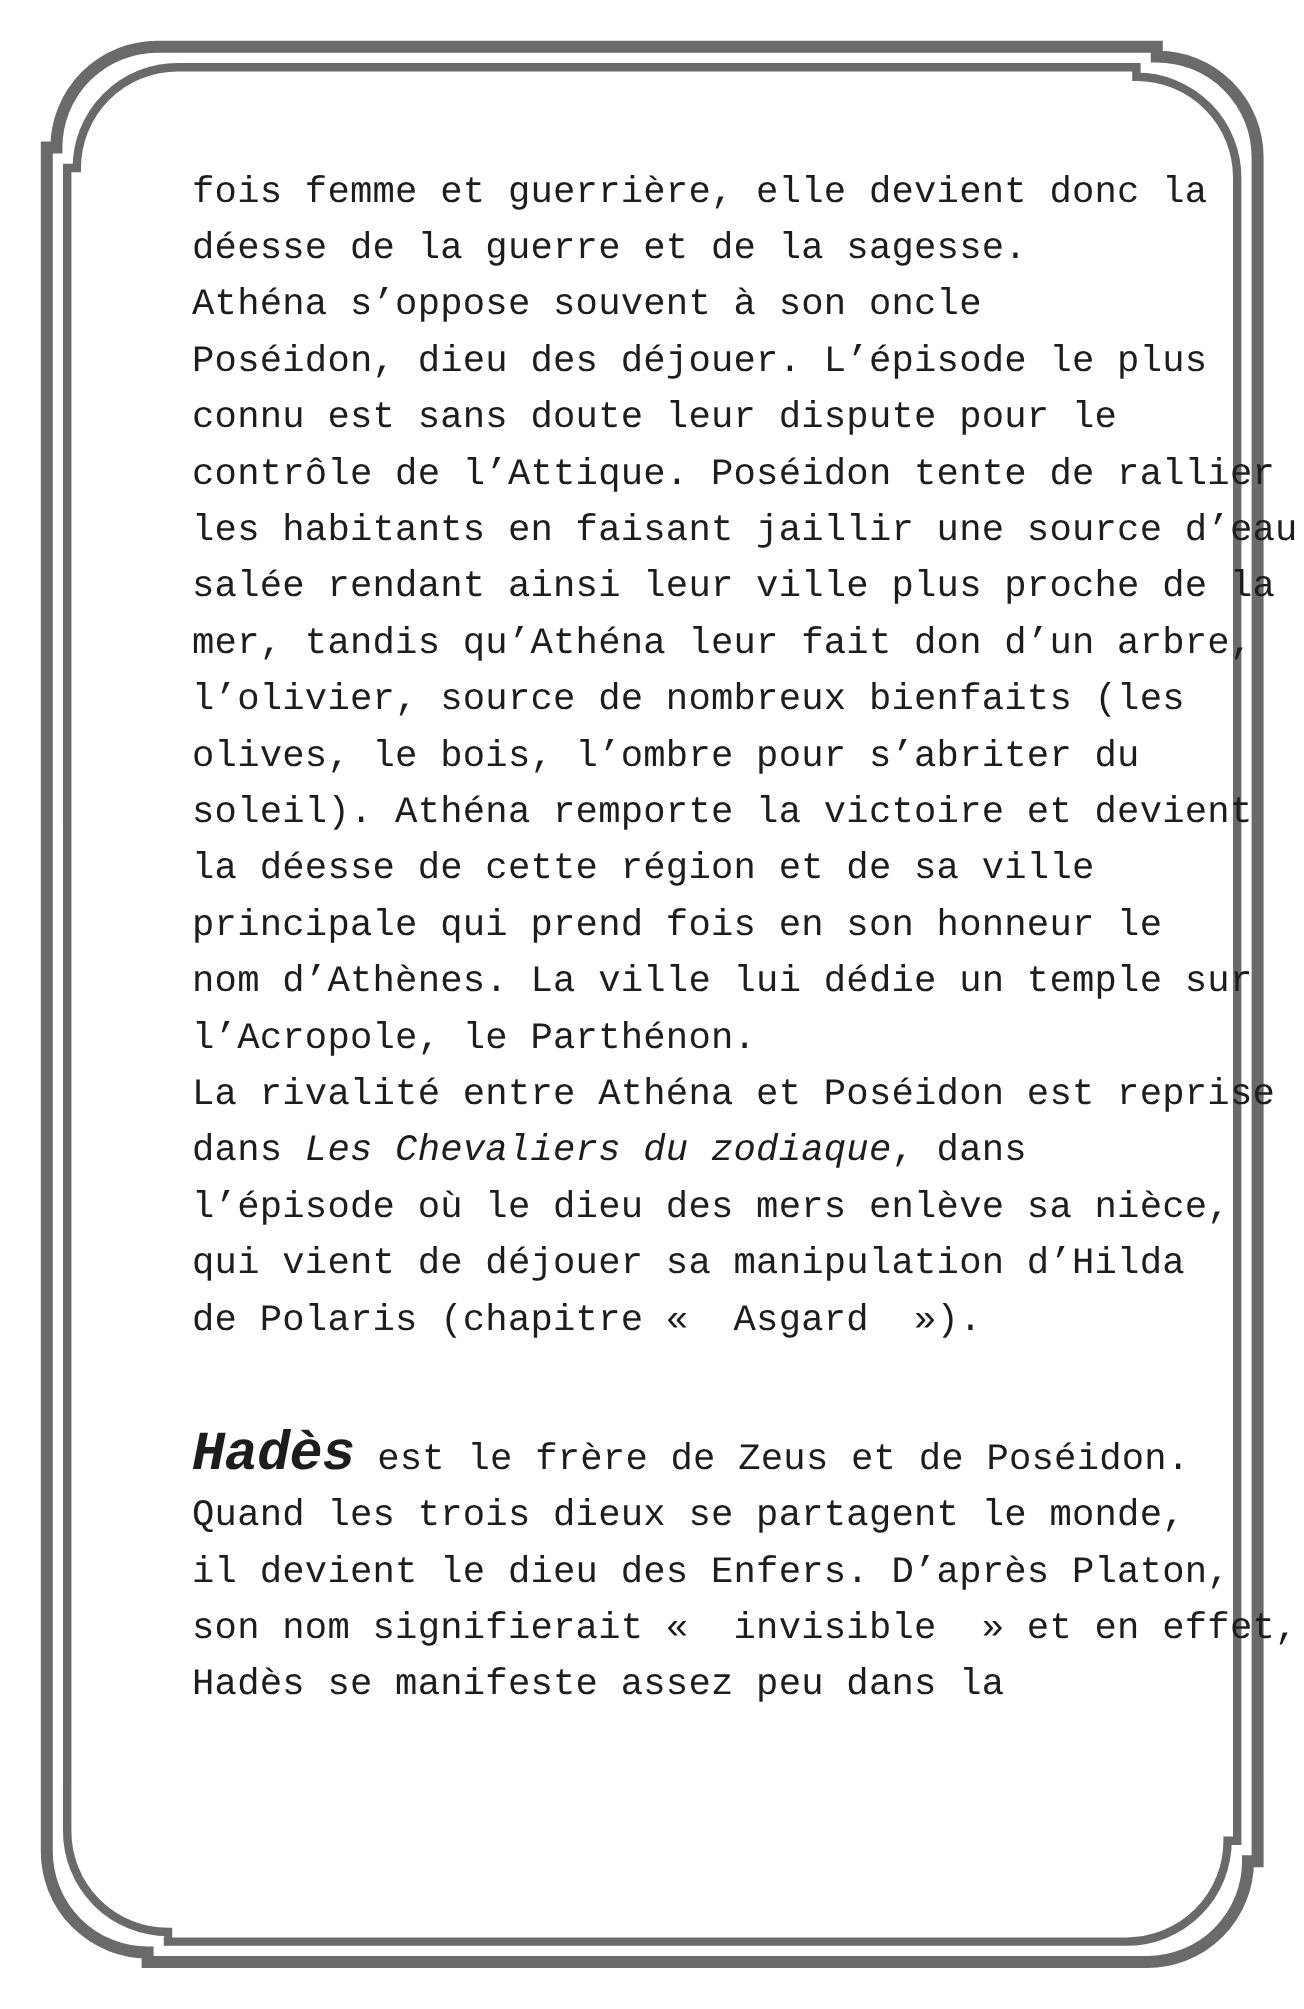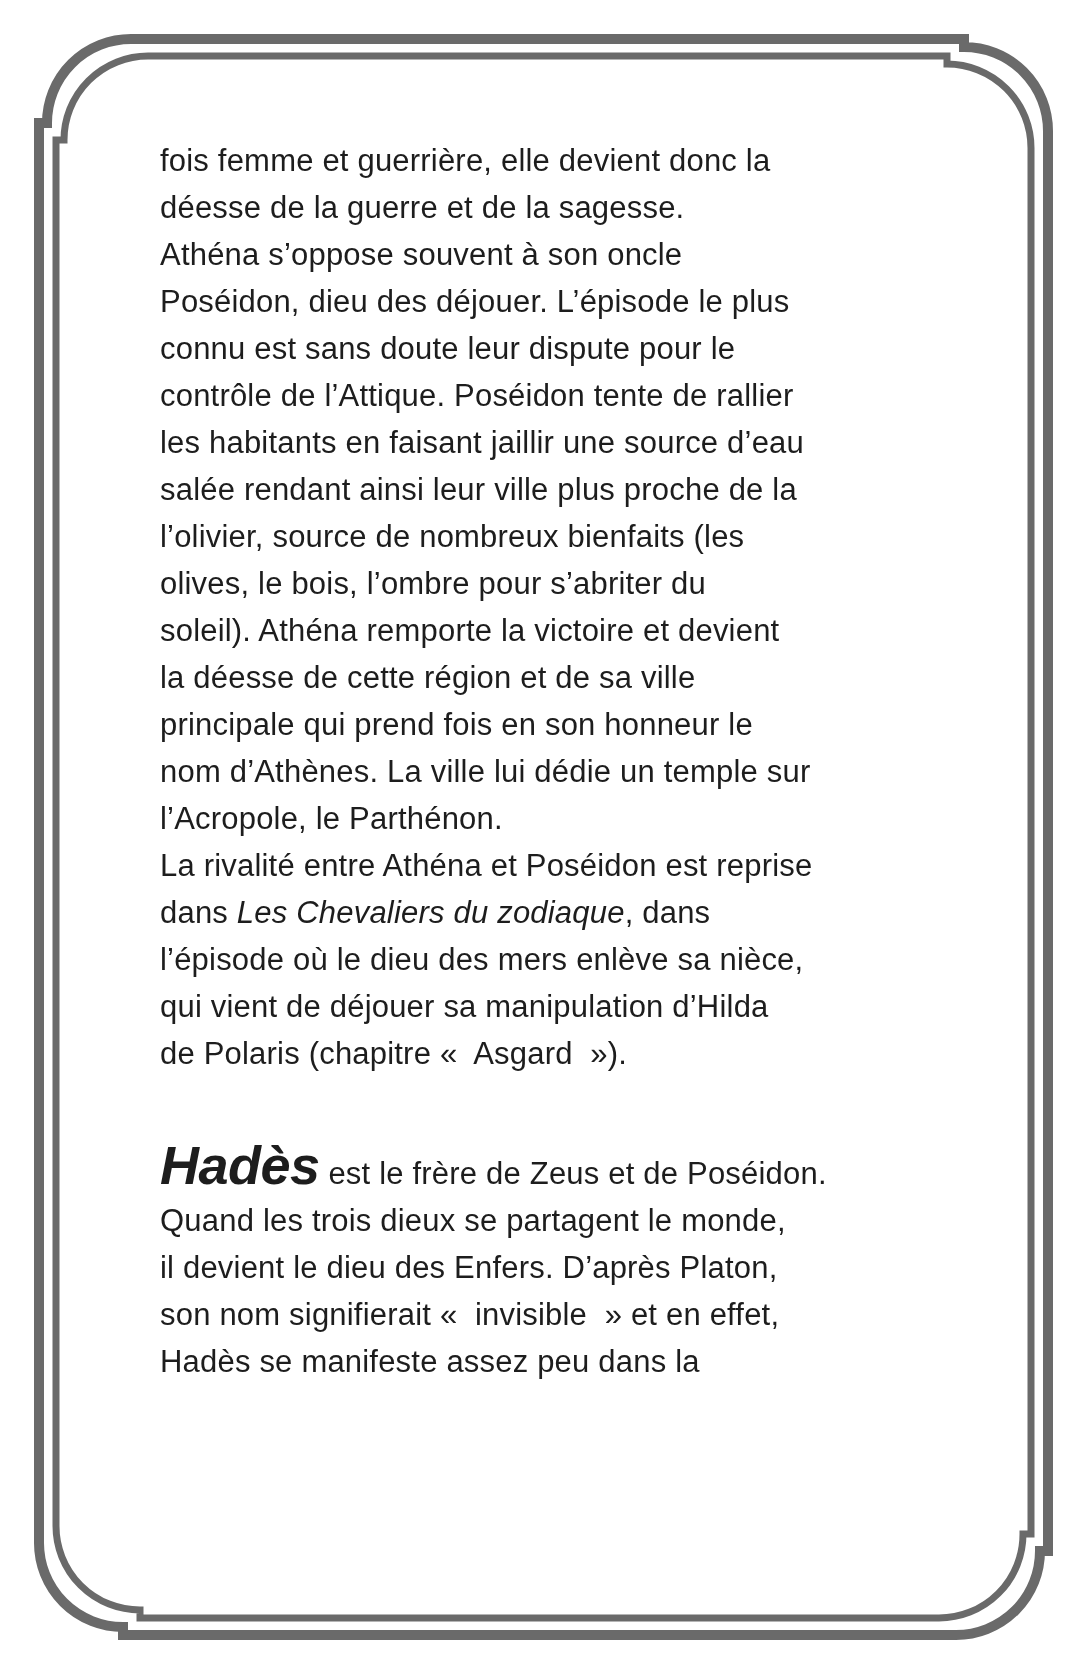--- a/index.html
+++ b/index.html
@@ -12,20 +12,21 @@
     background: #ffffff;
     position: relative;
     overflow: hidden;
     font-family: "Liberation Sans", sans-serif;
   }
   .page {
     position: absolute;
     inset: 0;
     width: 966px;
     height: 1674px;
+    font-family: Liberation Mono, monospace;
   }
   .frame-svg {
     position: absolute;
     left: 0;
     top: 0;
     width: 1087px;
     height: 1674px;
     display: block;
   }
   .text-block {
@@ -42,21 +43,21 @@
     white-space: pre;
   }
   .line.gap-before {
     margin-top: 65px;
   }
   .seg-normal { font-style: normal; }
   .seg-italic { font-style: italic; }
   .seg-lead {
     font-weight: bold;
     font-style: italic;
-    font-size: 54px;
+    font-size: 46px;
     letter-spacing: -0.5px;
   }
 </style>
 </head>
 <body style="background: rgb(255, 255, 255);">
 
 <div class="page">
 
   <svg class="frame-svg" viewBox="0 0 1087 1674" xmlns="http://www.w3.org/2000/svg" aria-hidden="true">
     <path d="M 131,39 H 964 v 8 A 84 84 0 0 1 1048,131 V 1551 h -8 A 84 84 0 0 1 956,1635 H 123 v -8 A 84 84 0 0 1 39,1543 V 123 h 8 A 84 84 0 0 1 131,39 Z" fill="none" stroke="#6a6a6a" stroke-width="10"></path>
@@ -65,20 +66,21 @@
 
   <div class="text-block" id="text-block" style="color: rgb(29, 29, 29);">
       <div class="line"><span class="seg-normal">fois femme et guerrière, elle devient donc la</span></div>
       <div class="line"><span class="seg-normal">déesse de la guerre et de la sagesse.</span></div>
       <div class="line"><span class="seg-normal">Athéna s’oppose souvent à son oncle</span></div>
       <div class="line"><span class="seg-normal">Poséidon, dieu des déjouer. L’épisode le plus</span></div>
       <div class="line"><span class="seg-normal">connu est sans doute leur dispute pour le</span></div>
       <div class="line"><span class="seg-normal">contrôle de l’Attique. Poséidon tente de rallier</span></div>
       <div class="line"><span class="seg-normal">les habitants en faisant jaillir une source d’eau</span></div>
       <div class="line"><span class="seg-normal">salée rendant ainsi leur ville plus proche de la</span></div>
+      <div class="line"><span class="seg-normal">mer, tandis qu’Athéna leur fait don d’un arbre,</span></div>
       <div class="line"><span class="seg-normal">l’olivier, source de nombreux bienfaits (les</span></div>
       <div class="line"><span class="seg-normal">olives, le bois, l’ombre pour s’abriter du</span></div>
       <div class="line"><span class="seg-normal">soleil). Athéna remporte la victoire et devient</span></div>
       <div class="line"><span class="seg-normal">la déesse de cette région et de sa ville</span></div>
       <div class="line"><span class="seg-normal">principale qui prend fois en son honneur le</span></div>
       <div class="line"><span class="seg-normal">nom d’Athènes. La ville lui dédie un temple sur</span></div>
       <div class="line"><span class="seg-normal">l’Acropole, le Parthénon.</span></div>
       <div class="line"><span class="seg-normal">La rivalité entre Athéna et Poséidon est reprise</span></div>
       <div class="line"><span class="seg-normal">dans </span><span class="seg-italic">Les Chevaliers du zodiaque</span><span class="seg-normal">, dans</span></div>
       <div class="line"><span class="seg-normal">l’épisode où le dieu des mers enlève sa nièce,</span></div>

